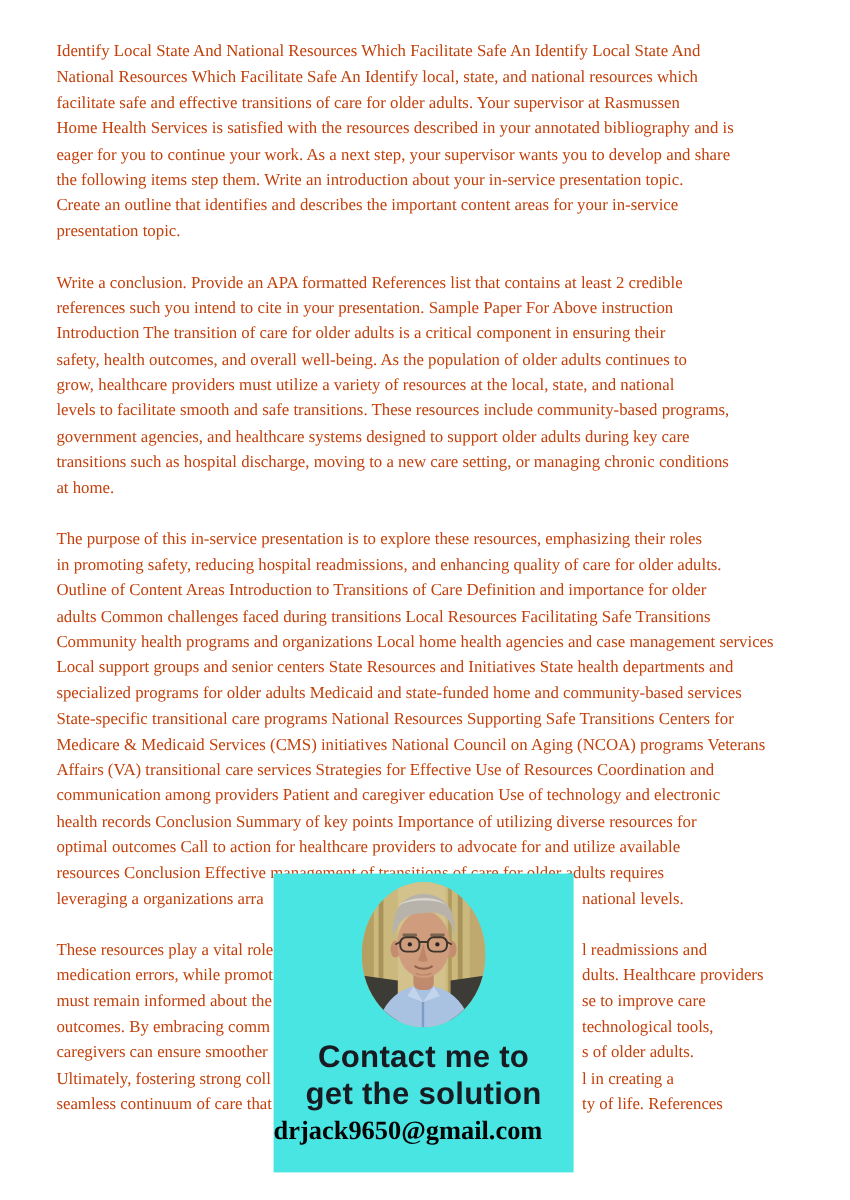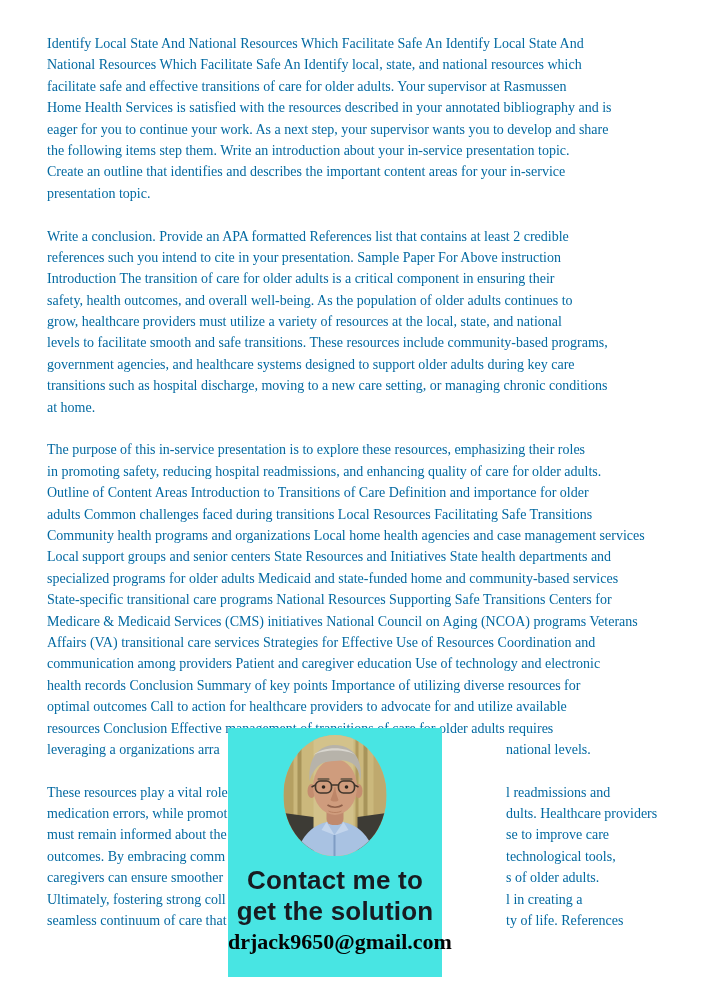--- a/index.html
+++ b/index.html
@@ -2,43 +2,43 @@
 <html><head>
 <meta charset="utf-8">
 <style>
   html,body{margin:0;padding:0;}
   body{
     width:708px;height:1000px;position:relative;background:#ffffff;
     font-family:"Liberation Serif","DejaVu Serif",serif;overflow:hidden;
   }
   .doc{
     position:absolute;left:47px;top:33px;width:630px;
-    font-size:14px;line-height:21.4px;color:#0369a1;
+    font-size:14px;line-height:21.4px;color:#c2410c;
   }
   .paragraph{margin:0 0 21.4px 0;}
   .line{white-space:nowrap;height:21.4px;position:relative;}
-  .frag-right{position:absolute;left:459px;top:0;}
+  .frag-right{position:absolute;left:438px;top:0;}
   .contact-card{
-    position:absolute;left:228px;top:728px;width:214px;height:249px;
+    position:absolute;left:228px;top:728px;width:250px;height:249px;
     background:#48E5E3;
     text-decoration:underline;
   }
   .photo{
     position:absolute;left:50%;top:7px;transform:translateX(-50%);
     width:103px;height:121px;border-radius:50%;overflow:hidden;
   }
   .photo svg{display:block;width:100%;height:100%;}
   .headline{
     position:absolute;top:137px;left:0;width:100%;text-align:center;
     font-family:"Liberation Sans","DejaVu Sans",sans-serif;
     font-weight:700;font-size:26px;line-height:31px;color:#181b21;
     letter-spacing:0.2px;
   }
   .email{
-    position:absolute;top:200px;left:0;width:100%;text-align:right;
+    position:absolute;top:200px;left:0;width:100%;text-align:left;
     font-family:"Liberation Serif","DejaVu Serif",serif;
     font-weight:700;font-size:22px;line-height:28px;color:#040404;
   }
 </style>
 </head>
 <body>
 
 <div class="doc">
     <div class="paragraph">
       <div class="line">Identify Local State And National Resources Which Facilitate Safe An Identify Local State And</div>

